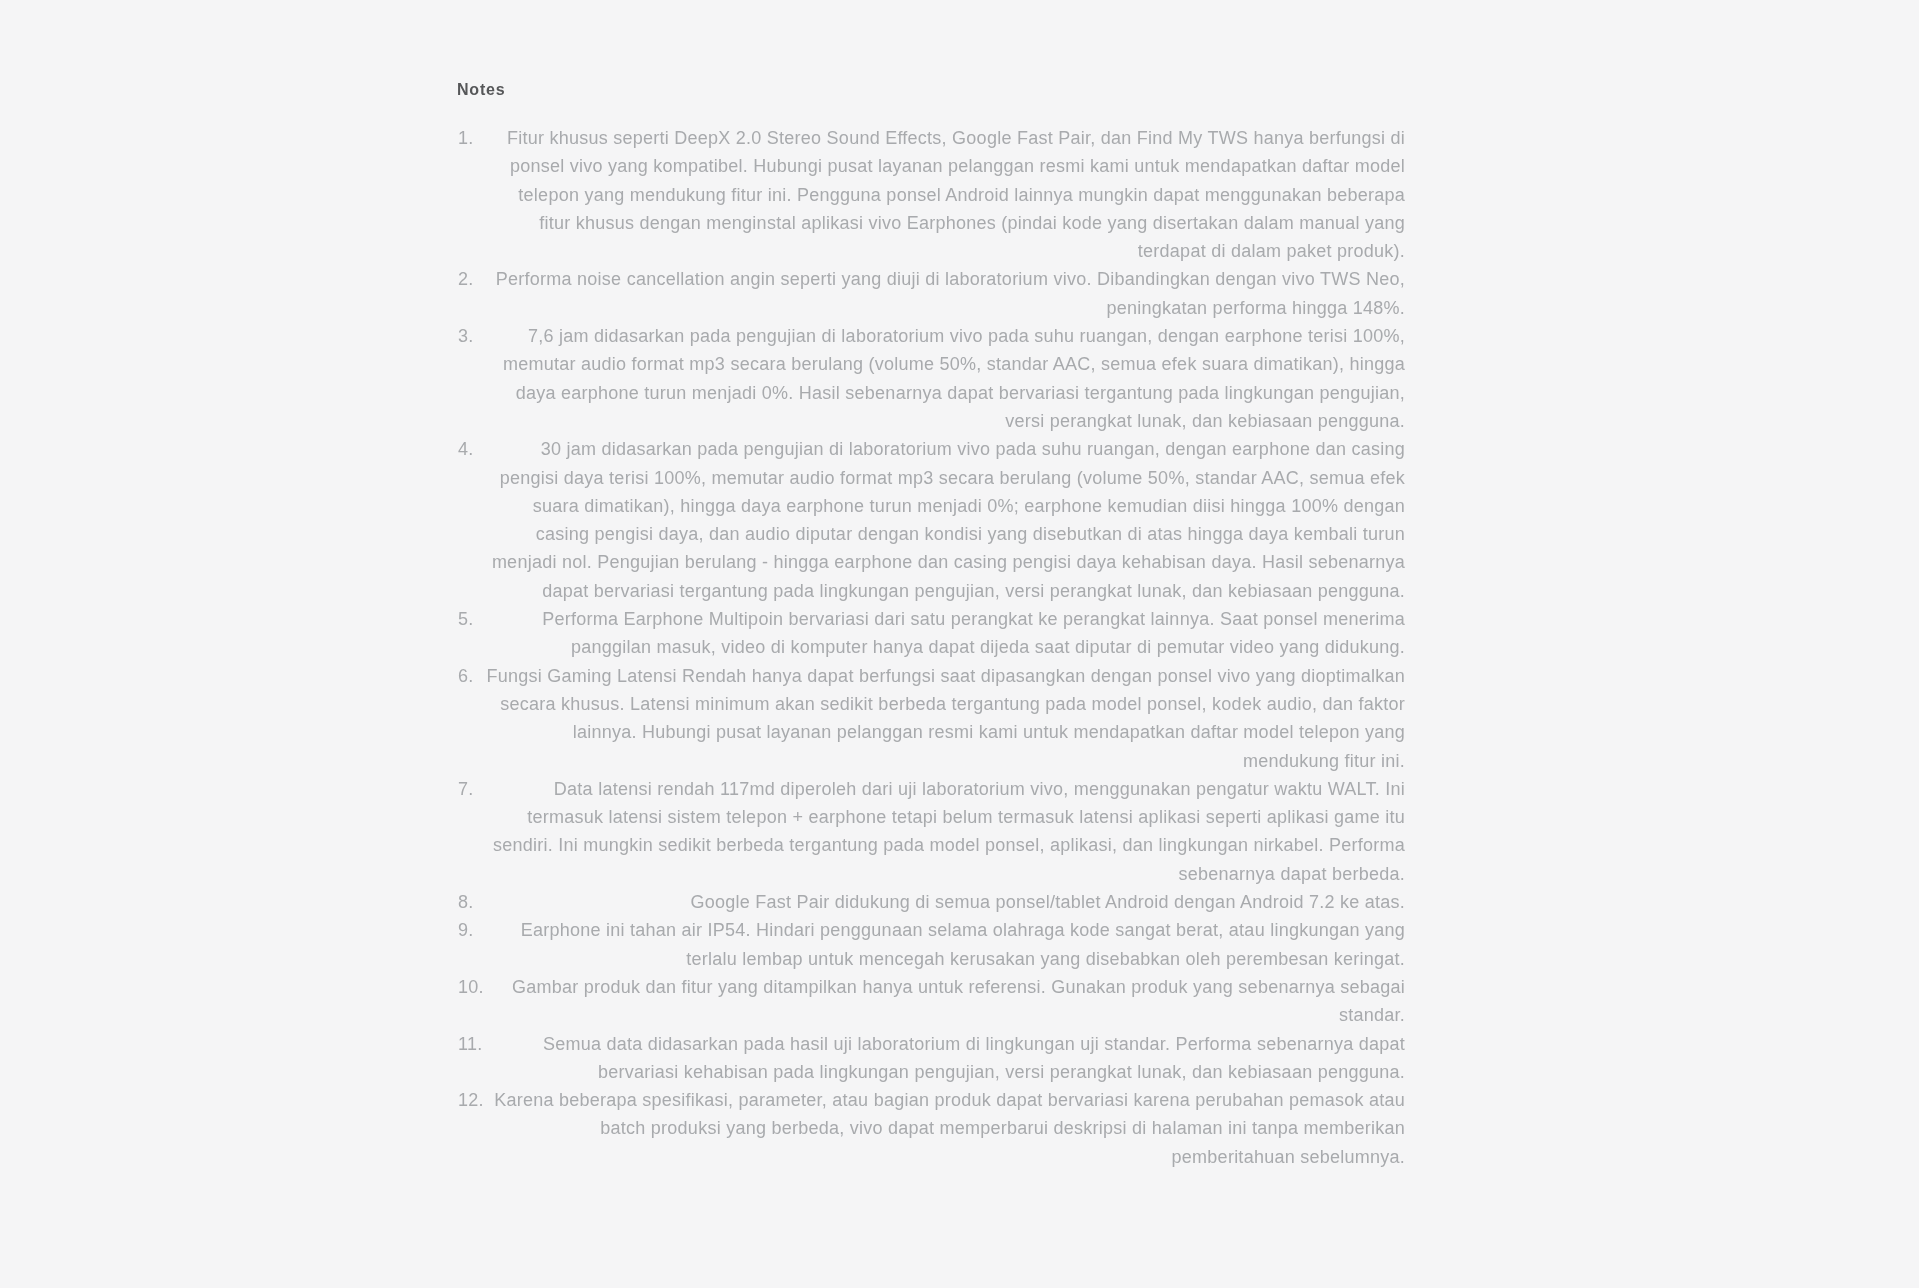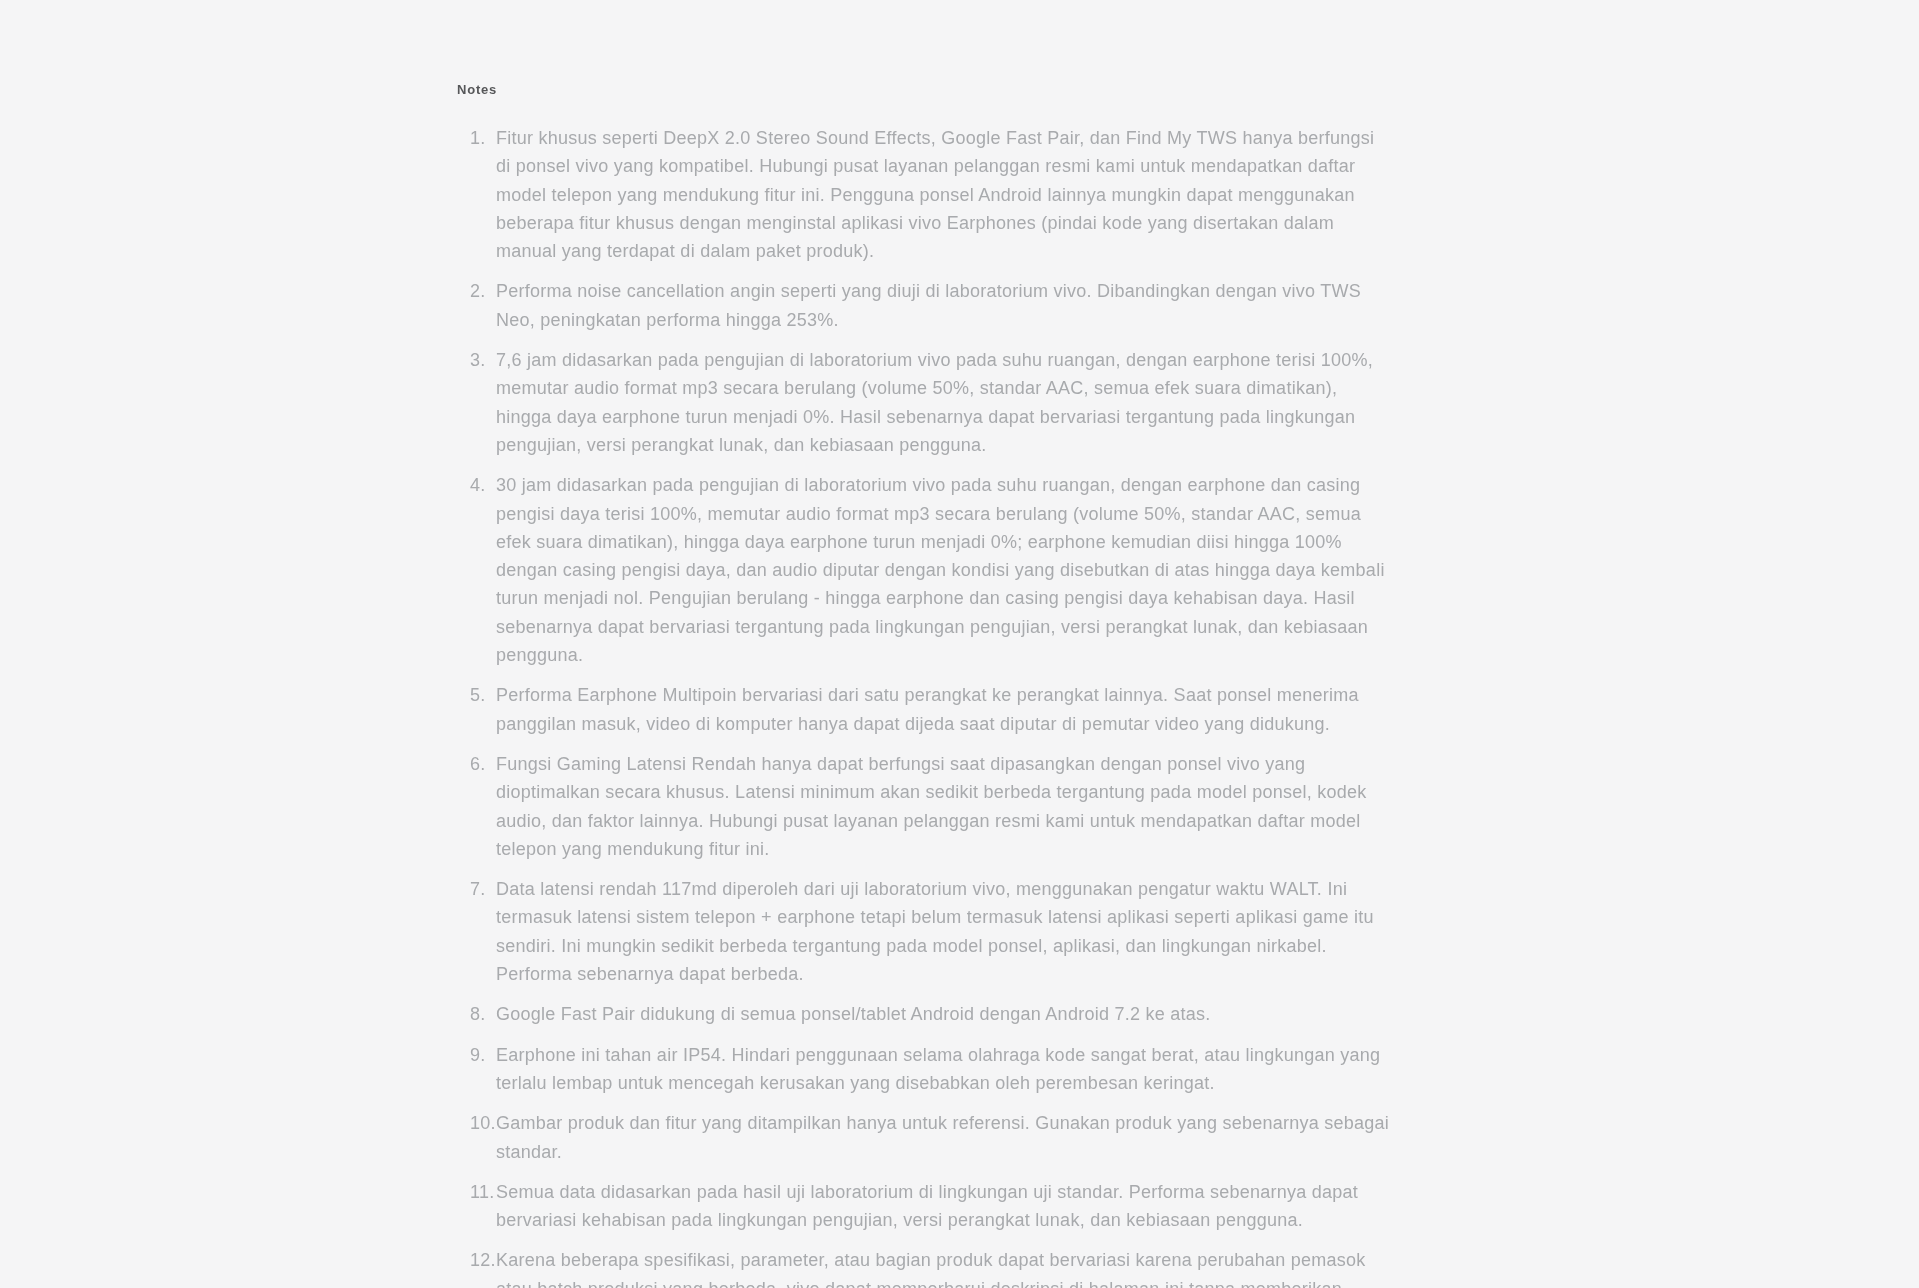--- a/index.html
+++ b/index.html
@@ -14,58 +14,59 @@
     font-family: "Liberation Sans", "DejaVu Sans", sans-serif;
   }
   .content {
     position: absolute;
     left: 457px;
     top: 78px;
     width: 948px;
   }
   .notes-title {
     margin: 0;
-    font-size: 13px;
+    font-size: 16px;
     line-height: 23px;
     font-weight: 700;
     letter-spacing: 0.8px;
     color: #565759;
   }
   ol.notes-list {
     margin: 23px 0 0 0;
     padding: 0;
     list-style: none;
     counter-reset: noteIdx;
     color: #a8aaad;
     font-size: 18px;
     line-height: 28.3px;
     letter-spacing: 0.25px;
     font-weight: 400;
   }
   ol.notes-list li {
     position: relative;
     counter-increment: noteIdx;
     padding-left: 27px;
-    margin: 12px;
+    margin: 0;
+    text-align: right;
   }
   ol.notes-list li::before {
     content: counter(noteIdx) ".";
     position: absolute;
     left: 1px;
     top: 0;
   }
 </style>
 </head>
 <body>
 
 <div class="content">
   <h2 class="notes-title">Notes</h2>
   <ol class="notes-list" id="notes-list">
       <li>Fitur khusus seperti DeepX 2.0 Stereo Sound Effects, Google Fast Pair, dan Find My TWS hanya berfungsi di ponsel vivo yang kompatibel. Hubungi pusat layanan pelanggan resmi kami untuk mendapatkan daftar model telepon yang mendukung fitur ini. Pengguna ponsel Android lainnya mungkin dapat menggunakan beberapa fitur khusus dengan menginstal aplikasi vivo Earphones (pindai kode yang disertakan dalam manual yang terdapat di dalam paket produk).</li>
-      <li>Performa noise cancellation angin seperti yang diuji di laboratorium vivo. Dibandingkan dengan vivo TWS Neo, peningkatan performa hingga 253%.</li>
+      <li>Performa noise cancellation angin seperti yang diuji di laboratorium vivo. Dibandingkan dengan vivo TWS Neo, peningkatan performa hingga 148%.</li>
       <li>7,6 jam didasarkan pada pengujian di laboratorium vivo pada suhu ruangan, dengan earphone terisi 100%, memutar audio format mp3 secara berulang (volume 50%, standar AAC, semua efek suara dimatikan), hingga daya earphone turun menjadi 0%. Hasil sebenarnya dapat bervariasi tergantung pada lingkungan pengujian, versi perangkat lunak, dan kebiasaan pengguna.</li>
       <li>30 jam didasarkan pada pengujian di laboratorium vivo pada suhu ruangan, dengan earphone dan casing pengisi daya terisi 100%, memutar audio format mp3 secara berulang (volume 50%, standar AAC, semua efek suara dimatikan), hingga daya earphone turun menjadi 0%; earphone kemudian diisi hingga 100% dengan casing pengisi daya, dan audio diputar dengan kondisi yang disebutkan di atas hingga daya kembali turun menjadi nol. Pengujian berulang - hingga earphone dan casing pengisi daya kehabisan daya. Hasil sebenarnya dapat bervariasi tergantung pada lingkungan pengujian, versi perangkat lunak, dan kebiasaan pengguna.</li>
       <li>Performa Earphone Multipoin bervariasi dari satu perangkat ke perangkat lainnya. Saat ponsel menerima panggilan masuk, video di komputer hanya dapat dijeda saat diputar di pemutar video yang didukung.</li>
       <li>Fungsi Gaming Latensi Rendah hanya dapat berfungsi saat dipasangkan dengan ponsel vivo yang dioptimalkan secara khusus. Latensi minimum akan sedikit berbeda tergantung pada model ponsel, kodek audio, dan faktor lainnya. Hubungi pusat layanan pelanggan resmi kami untuk mendapatkan daftar model telepon yang mendukung fitur ini.</li>
       <li>Data latensi rendah 117md diperoleh dari uji laboratorium vivo, menggunakan pengatur waktu WALT. Ini termasuk latensi sistem telepon + earphone tetapi belum termasuk latensi aplikasi seperti aplikasi game itu sendiri. Ini mungkin sedikit berbeda tergantung pada model ponsel, aplikasi, dan lingkungan nirkabel. Performa sebenarnya dapat berbeda.</li>
       <li>Google Fast Pair didukung di semua ponsel/tablet Android dengan Android 7.2 ke atas.</li>
       <li>Earphone ini tahan air IP54. Hindari penggunaan selama olahraga kode sangat berat, atau lingkungan yang terlalu lembap untuk mencegah kerusakan yang disebabkan oleh perembesan keringat.</li>
       <li>Gambar produk dan fitur yang ditampilkan hanya untuk referensi. Gunakan produk yang sebenarnya sebagai standar.</li>
       <li>Semua data didasarkan pada hasil uji laboratorium di lingkungan uji standar. Performa sebenarnya dapat bervariasi kehabisan pada lingkungan pengujian, versi perangkat lunak, dan kebiasaan pengguna.</li>
       <li>Karena beberapa spesifikasi, parameter, atau bagian produk dapat bervariasi karena perubahan pemasok atau batch produksi yang berbeda, vivo dapat memperbarui deskripsi di halaman ini tanpa memberikan pemberitahuan sebelumnya.</li>

